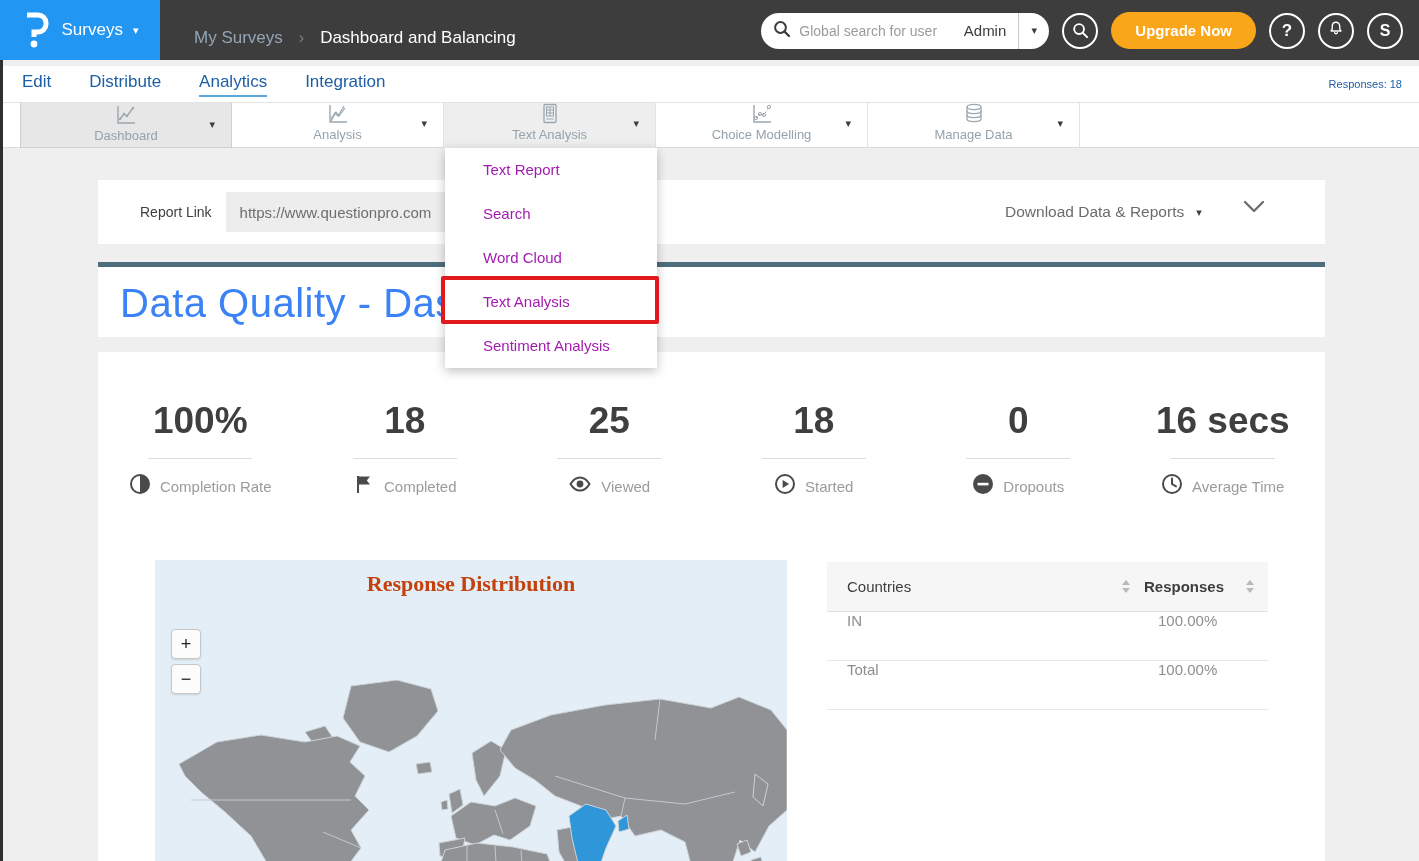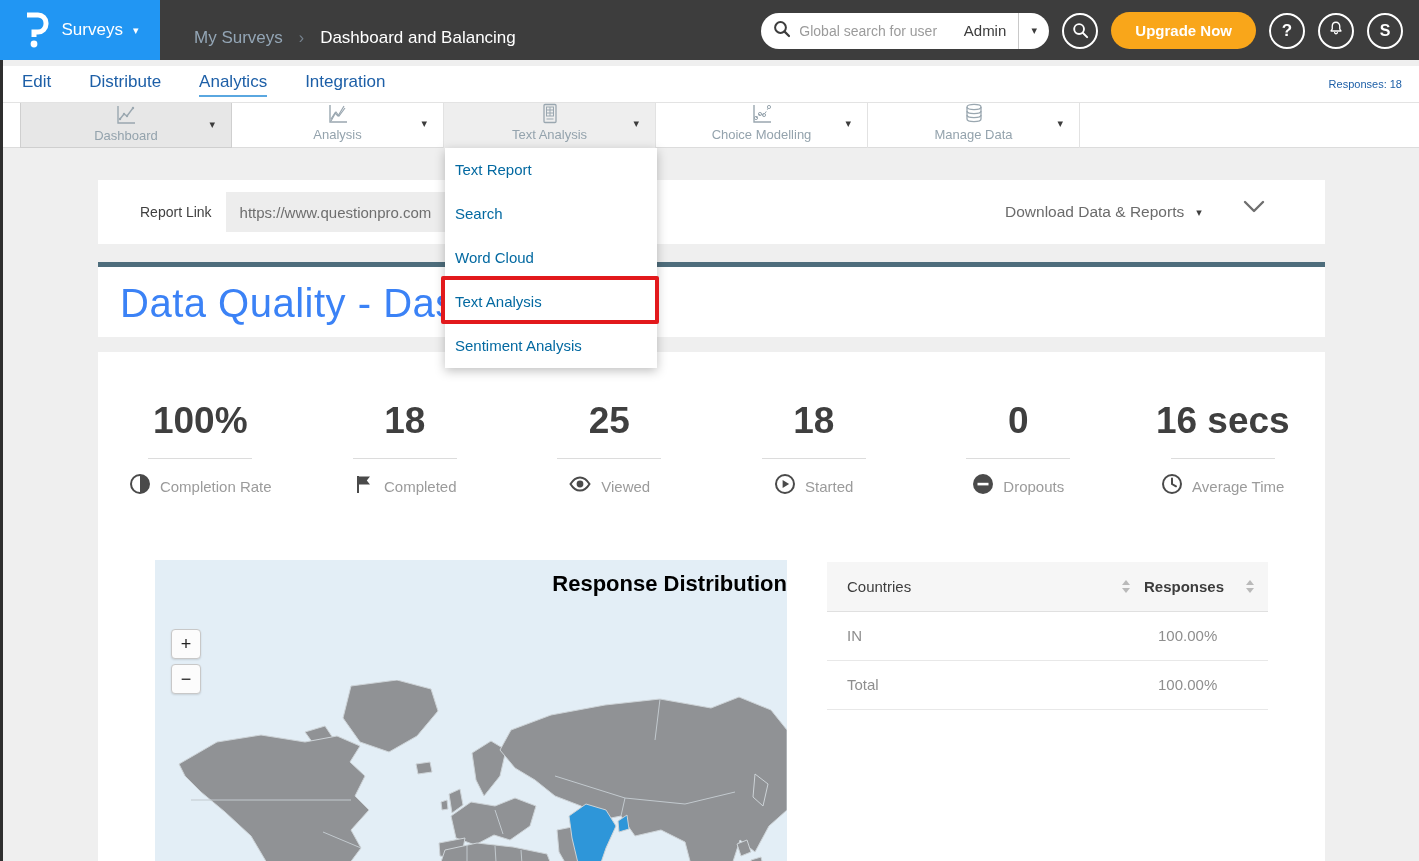--- a/index.html
+++ b/index.html
@@ -39,21 +39,21 @@
   .toolbar { position:absolute; left:0; top:97px; width:1419px; height:51px; background:#fff; border-bottom:1px solid #dcdcdc; display:flex; padding-left:20px; z-index:18; }
   .tab { width:212px; height:51px; position:relative; display:flex; flex-direction:column; align-items:center; justify-content:flex-start; padding-top:5px; cursor:pointer; border-right:1px solid #e2e2e2; }
   .tab .tab-label { font-size:13px; color:#94a3ad; margin-top:1px; }
   .tab .tab-caret { position:absolute; right:16px; top:21px; color:#3c3c3c; font-size:11px; }
   .tab.state-active { background:#e7e7e7; border:1px solid #cfcfcf; }
   .tab.state-open { background:#eeeeee; }
   .tab svg { display:block; }
 
   
   .ta-menu { position:absolute; left:445px; top:148px; width:212px; height:220px; background:#fff; box-shadow:0 3px 10px rgba(0,0,0,.25); z-index:50; }
-  .ta-menu .menu-item { height:44px; line-height:44px; padding-left:10px; font-size:15px; color:#0369a1; cursor:pointer; }
+  .ta-menu .menu-item { height:44px; line-height:44px; padding-left:38px; font-size:15px; color:#a21caf; cursor:pointer; }
   .red-box { position:absolute; left:441px; top:276px; width:218px; height:48px; border:4px solid #e2191c; border-radius:2px; z-index:60; pointer-events:none; }
 
   
   .report-card { position:absolute; left:98px; top:180px; width:1227px; height:64px; background:#fff; display:flex; align-items:center; z-index:5; }
   .report-label { margin-left:42px; font-size:14px; color:#3f3f3f; }
   .report-input { margin-left:14px; width:423px; height:40px; background:#ededed; border:none; outline:none; font-size:15px; color:#6e6e6e; padding:0 14px; font-family:"Liberation Sans",sans-serif; }
   .download-wrap { position:absolute; left:907px; top:0; height:64px; display:flex; align-items:center; gap:12px; cursor:pointer; }
   .download-label { font-size:15.5px; color:#6b6b6b; }
   .download-caret { color:#3f3f3f; font-size:11px; }
   .collapse-chev { position:absolute; left:1145px; top:20px; cursor:pointer; }
@@ -66,31 +66,31 @@
   
   .stats-row { display:flex; padding-top:48px; }
   .stat { flex:1; display:flex; flex-direction:column; align-items:center; }
   .stat-value { font-size:37px; font-weight:bold; color:#3f3f3f; }
   .stat-rule { width:104px; height:1px; background:#dcdcdc; margin:16px 0 14px; }
   .stat-foot { display:flex; align-items:center; gap:9px; }
   .stat-label { font-size:15px; color:#9b9b9b; }
 
   
   .map-panel { position:absolute; left:57px; top:208px; width:632px; height:301px; background:#e3eef6; overflow:hidden; }
-  .map-title { text-align:right; margin-top:11px; font-size:22px; font-weight:bold; color:#000000; }
+  .map-title { text-align:center; margin-top:11px; font-size:22px; font-weight:bold; color:#c2410c;font-family:Liberation Serif, serif; }
   .zoom-ctrls { position:absolute; left:16px; top:69px; display:flex; flex-direction:column; gap:5px; }
   .zoom-btn { width:30px; height:30px; background:#fcfcfc; border:1px solid #c8c8c8; border-radius:4px; font-size:18px; color:#222; cursor:pointer; line-height:26px; text-align:center; box-shadow:0 1px 2px rgba(0,0,0,.12); font-family:"Liberation Sans",sans-serif; }
   .world-svg { position:absolute; left:0; top:120px; }
 
   
   .ct-table { position:absolute; left:729px; top:210px; width:441px; }
   .ct-head { height:50px; background:#f6f6f6; border-bottom:1px solid #e0e0e0; display:flex; align-items:center; padding:0 14px 0 20px; }
   .ct-head .col1 { flex:1; font-size:15px; font-weight:normal; color:#3d3d3d; }
   .ct-col2 { width:96px; font-size:15px; font-weight:bold; color:#3d3d3d; margin-left:14px; }
-  .ct-row { height:49px; border-bottom:1px solid #e8e8e8; display:flex; align-items:flex-end; padding:0 14px 16px 20px; }
+  .ct-row { height:49px; border-bottom:1px solid #e8e8e8; display:flex; align-items:flex-start; padding:0 14px 16px 20px; }
   .ct-row .cell1 { flex:1; font-size:15px; color:#8e8e8e; }
   .ct-row .cell2 { width:96px; margin-left:42px; font-size:15px; color:#8e8e8e; }
   .sort { display:inline-flex; flex-direction:column; gap:3px; cursor:pointer; margin-left:6px; }
   .sort i { display:block; width:0; height:0; border-left:4px solid transparent; border-right:4px solid transparent; }
   .sort .up { border-bottom:5px solid #b9b9b9; }
   .sort .dn { border-top:5px solid #b9b9b9; }
 
   .left-edge { position:absolute; left:0; top:60px; width:3px; height:801px; background:#2f2f2f; z-index:30; }
 </style>
 </head>

